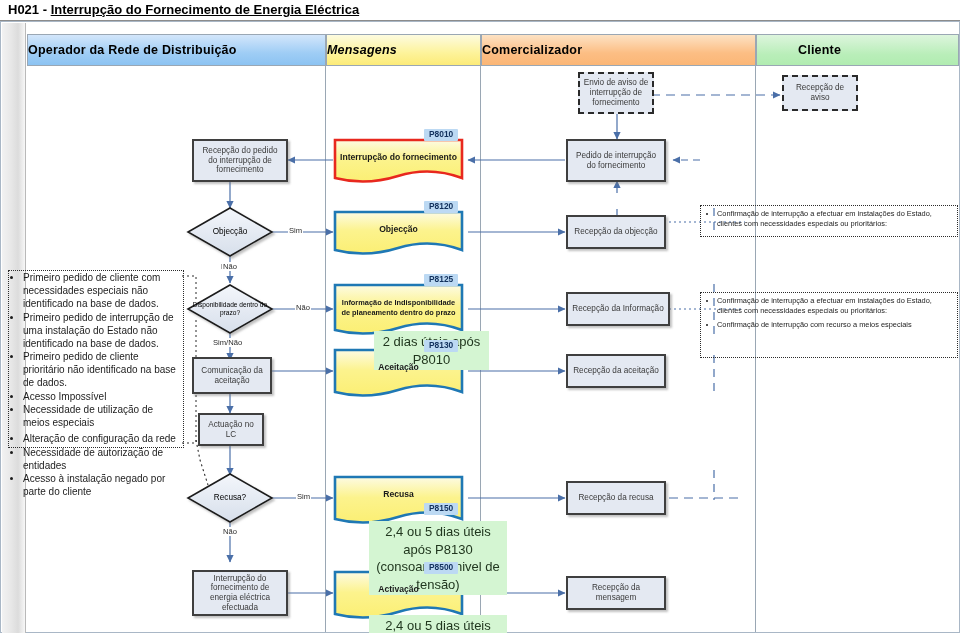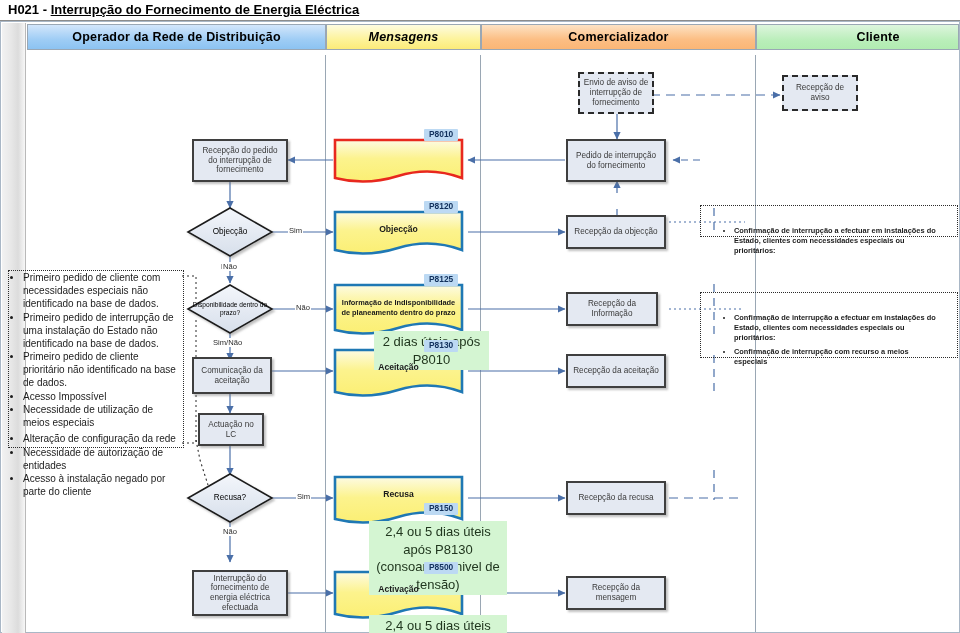--- a/index.html
+++ b/index.html
@@ -39,23 +39,23 @@
 
   
   #lane-gutter {
     position: absolute; left: 1px; top: 1px; width: 24px; height: 610px;
     background: linear-gradient(to right,#f2f2f2 0%,#e9e9e9 35%,#dcdcdc 70%,#f7f7f7 100%);
     border-right: 1px solid #b9b9b9;
   }
 
   
   .col-head {
-    position: absolute; top: 2px; height: 26px;
+    position: absolute; top: 12px; height: 32px;
     border: 1px solid #9aa7b4;
-    display: flex; align-items: center; justify-content: center;
+    display: flex; align-items: center; 
     font-size: 12.5px; font-weight: bold; color: #000;
     letter-spacing: .2px;
   }
   #head-ord  { left: 26px;  width: 299px; background: linear-gradient(to bottom,#d3e6fb 0%,#9fcdf5 60%,#8cc3f2 100%); }
   #head-msg  { left: 325px; width: 155px; background: linear-gradient(to bottom,#fdfbe0 0%,#fdf39a 60%,#fceb79 100%); font-style: italic; }
   #head-com  { left: 480px; width: 275px; background: linear-gradient(to bottom,#fde2c4 0%,#fcbe84 60%,#fbb676 100%); }
   #head-cli  { left: 755px; width: 203px; background: linear-gradient(to bottom,#ddf5dd 0%,#b9eeb9 65%,#b1ecb1 100%); padding-left: 41px; }
 
   
   .col-sep {
@@ -136,21 +136,21 @@
     line-height: 1.3;
   }
   .note ul { margin: 0; padding: 0 4px 0 14px; list-style: disc; }
   .note li { margin: 0 0 0.5px 0; }
 
   .note-right {
     position: absolute;
     border: 1px dotted #2b2b2b;
     font-size: 7.4px; color: #1c1c1c; line-height: 1.35;
   }
-  .note-right ul { margin: 17px; padding: 3px 4px 3px 16px; list-style: disc; font-weight: bold; }
+  .note-right ul { margin: 0; padding: 3px 4px 3px 16px; list-style: disc; }
   .note-right li { margin-bottom: 4px; }
 
   
   #connectors { position: absolute; left: 0; top: 0; width: 960px; height: 633px; pointer-events: none; }
 
   
   .elabel {
     position: absolute;
     font-size: 7.6px; color: #2b2b2b;
     background: #ffffff;
@@ -320,20 +320,25 @@
   </div>
 
   <div class="node task" style="left:192px; top:139px; width:96px; height:43px;">
     <span>Recepção do pedido do interrupção de fornecimento</span>
   </div>
   <div class="node task" style="left:566px; top:139px; width:100px; height:43px;">
     <span>Pedido de interrupção do fornecimento</span>
   </div>
 
   <div class="code-tag" style="left:424px; top:129px;">P8010</div>
+  <div class="node msg" style="left:335px; top:140px; width:127px; height:46px;">
+    <div class="doc-lbl">
+        <span>Interrupção do fornecimento</span>
+      </div>
+  </div>
 
   <div class="decision" style="position:absolute; left:188px; top:208px; width:84px; height:48px;">
     <div class="dia-lbl">
         <span>Objecção</span>
       </div>
   </div>
   <div class="elabel" style="left:288px; top:226px;">Sim</div>
   <div class="elabel" style="left:220px; top:262px;">Não</div>
 
   <div class="code-tag" style="left:424px; top:201px;">P8120</div>
@@ -355,21 +360,21 @@
   <div class="elabel" style="left:295px; top:303px;">Não</div>
   <div class="elabel" style="left:212px; top:338px;">Sim/Não</div>
 
   <div class="code-tag" style="left:424px; top:274px;">P8125</div>
   <div class="node msg" style="left:335px; top:285px; width:127px; height:45px;">
     <div class="doc-lbl" style="height:100%; font-size:7.4px;">
         <span>Informação de Indisponibilidade de planeamento dentro do prazo</span>
       </div>
   </div>
   <div class="deadline" style="left:374px; top:331px; width:115px;">2 dias úteis após P8010</div>
-  <div class="node task" style="left:566px; top:292px; width:92px; height:34px;">
+  <div class="node task" style="left:566px; top:292px; width:104px; height:34px;">
     <span>Recepção da Informação</span>
   </div>
 
   <div class="node task" style="left:192px; top:357px; width:80px; height:37px;">
     <span>Comunicação da aceitação</span>
   </div>
   <div class="code-tag" style="left:424px; top:340px;">P8130</div>
   <div class="node msg" style="left:335px; top:350px; width:127px; height:46px;">
     <div class="doc-lbl">
         <span>Aceitação</span>

